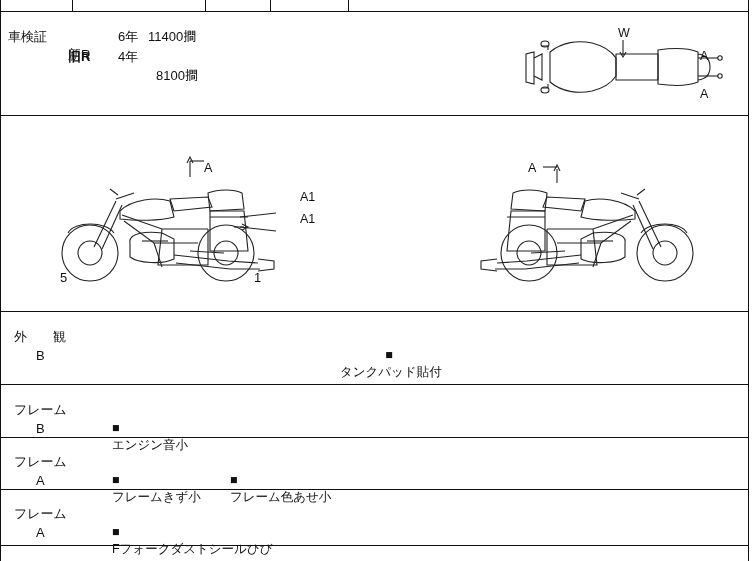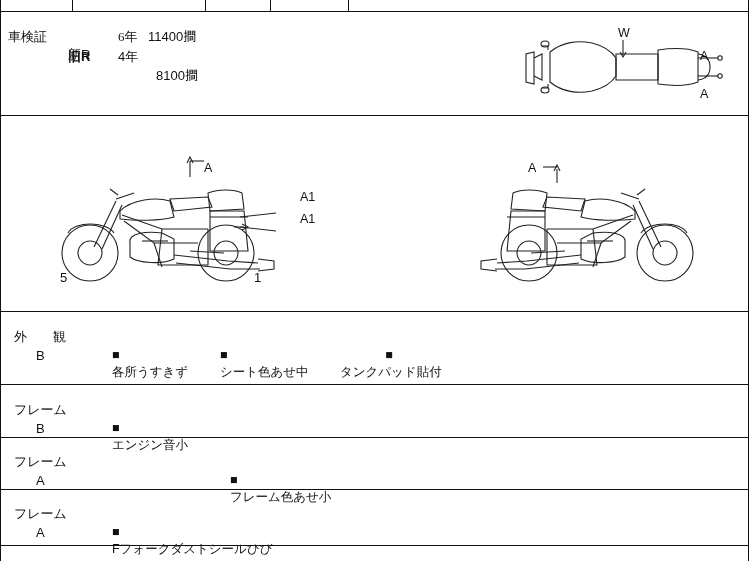--- a/index.html
+++ b/index.html
@@ -101,21 +101,21 @@
   <div class="hline" style="top:545px;"></div>
 
   <div class="top-row-cellline" style="left:72px;"></div>
   <div class="top-row-cellline" style="left:205px;"></div>
   <div class="top-row-cellline" style="left:270px;"></div>
   <div class="top-row-cellline" style="left:348px;"></div>
 
   <div class="lbl" style="left:8px; top:28px;">車検証</div>
 
   <div class="lbl" style="left:68px; top:28px;margin-top:18px;">新R</div>
-  <div class="lbl" style="left:118px; top:28px;font-family:Liberation Serif, serif;">6年</div>
+  <div class="lbl" style="left:118px; top:28px;">6年</div>
   <div class="lbl" style="left:148px; top:28px;">11400𢵧</div>
 
   <div class="lbl" style="left:68px; top:48px;font-weight:bold;">旧R</div>
   <div class="lbl" style="left:118px; top:48px;">4年</div>
   <div class="lbl" style="left:156px; top:48px;margin-top:19px;">8100𢵧</div>
 
   <div class="dia" style="left:512px; top:24px;">
     <svg width="220" height="86" viewBox="0 0 220 86">
       <g fill="none" stroke="#222" stroke-width="1.1">
 
@@ -253,42 +253,38 @@
         <path d="M97 16 L100 10 L103 16"></path>
         <path d="M86 12 L100 12"></path>
       </g>
     </svg>
   </div>
   <div class="callout" style="left:528px; top:161px;">A</div>
 
   <div class="lbl" style="left:14px; top:328px;">外　　観</div>
   <div class="grade" style="left:36px; top:348px;">B</div>
 
-  <div class="bullet-line" style="left:98px; top:330px;">
-    <span>■ </span>
-    <span>各所うすきず</span>
-  </div>
-  <div class="bullet-line" style="left:206px; top:330px;">
-    <span>■ </span>
-    <span>シート色あせ中</span>
-  </div>
   <div class="bullet-line" style="left:326px; top:330px;text-align:center;">
     <span>■ </span>
     <span>タンクパッド貼付</span>
   </div>
 
   <div class="lbl" style="left:14px; top:401px;">フレーム</div>
   <div class="grade" style="left:36px; top:421px;">B</div>
   <div class="bullet-line" style="left:98px; top:403px;">
     <span>■ </span>
     <span>エンジン音小</span>
   </div>
 
   <div class="lbl" style="left:14px; top:453px;">フレーム</div>
   <div class="grade" style="left:36px; top:473px;">A</div>
+  <div class="bullet-line" style="left:98px; top:455px;">
+    <span>■ </span>
+    <span>フレームきず小</span>
+  </div>
   <div class="bullet-line" style="left:216px; top:455px;">
     <span>■ </span>
     <span>フレーム色あせ小</span>
   </div>
 
   <div class="lbl" style="left:14px; top:505px;">フレーム</div>
   <div class="grade" style="left:36px; top:525px;">A</div>
   <div class="bullet-line" style="left:98px; top:507px;">
     <span>■ </span>
     <span>Fフォークダストシールひび</span>

